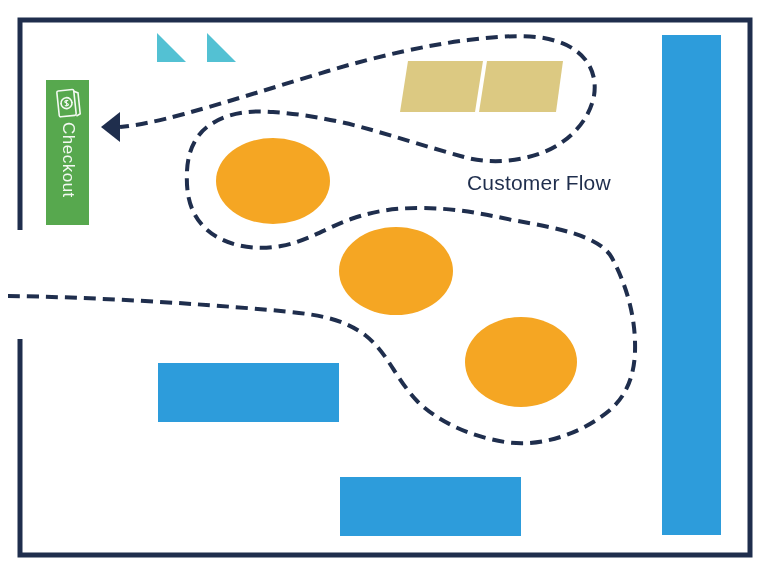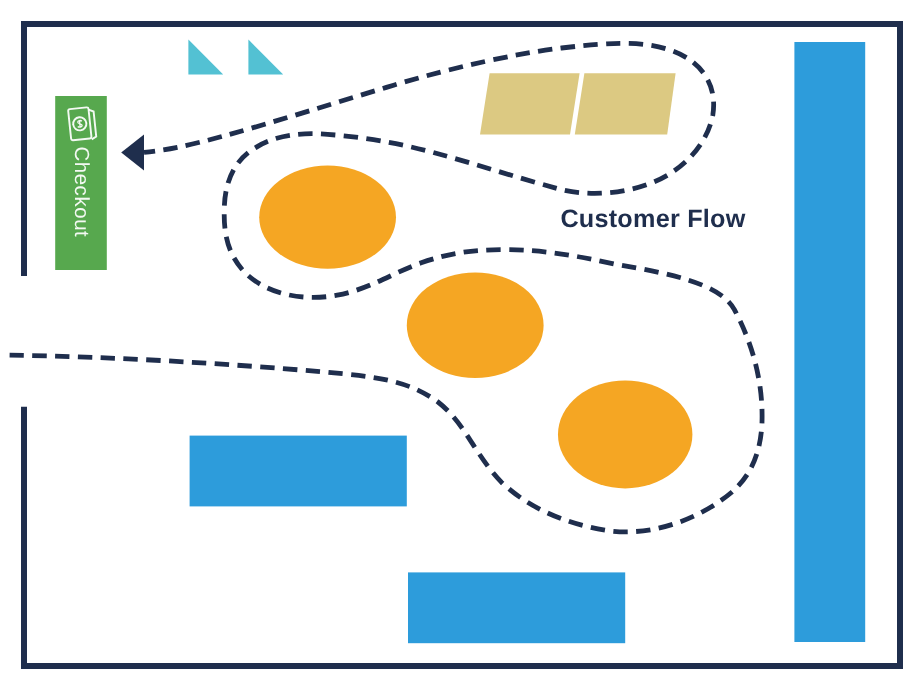--- a/index.html
+++ b/index.html
@@ -18,21 +18,21 @@
     width:768px;height:576px;
     background:var(--bg);
     overflow:hidden;
     font-family:"Liberation Sans", sans-serif;
   }
   .stage svg.layer{position:absolute;left:0;top:0;}
   .flow-label{
     position:absolute;
     left:467px;top:171px;
     font-size:21px;
-    font-weight:700;
+    font-weight:400;
     letter-spacing:0.2px;
     color:var(--navy);
     white-space:nowrap;
   }
   .checkout{
     position:absolute;
     left:46px;top:80px;
     width:43px;height:145px;
     background:var(--green);
     display:flex;

